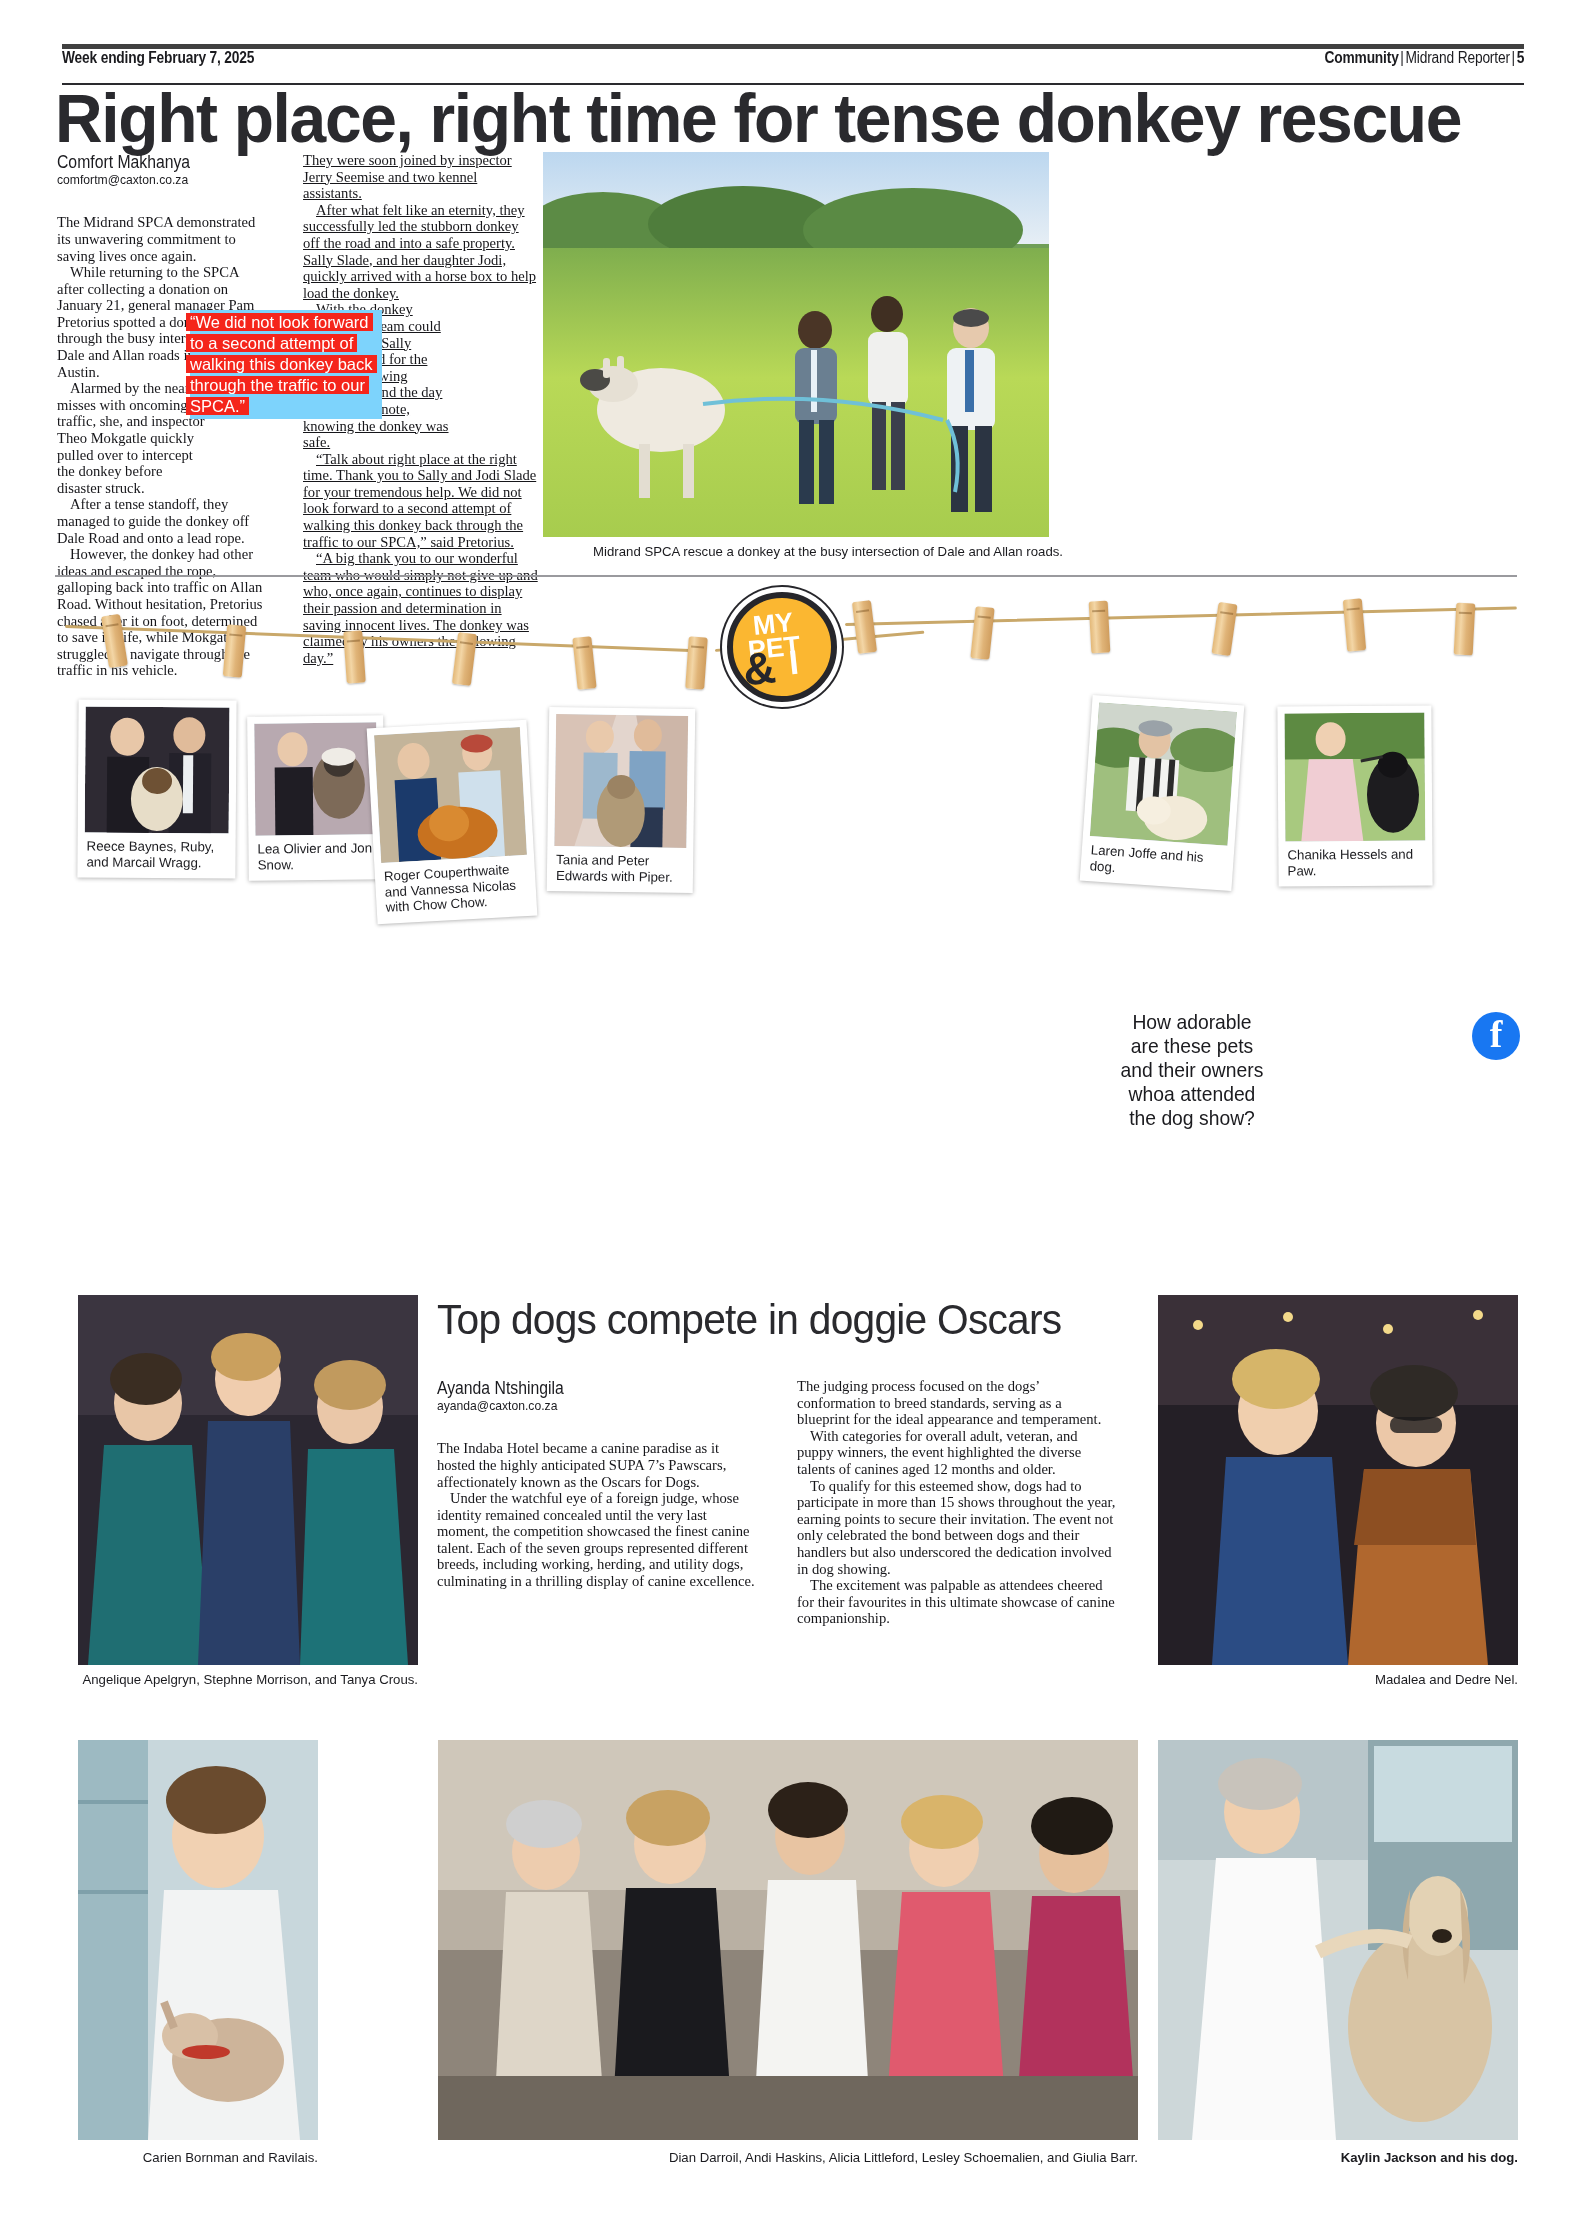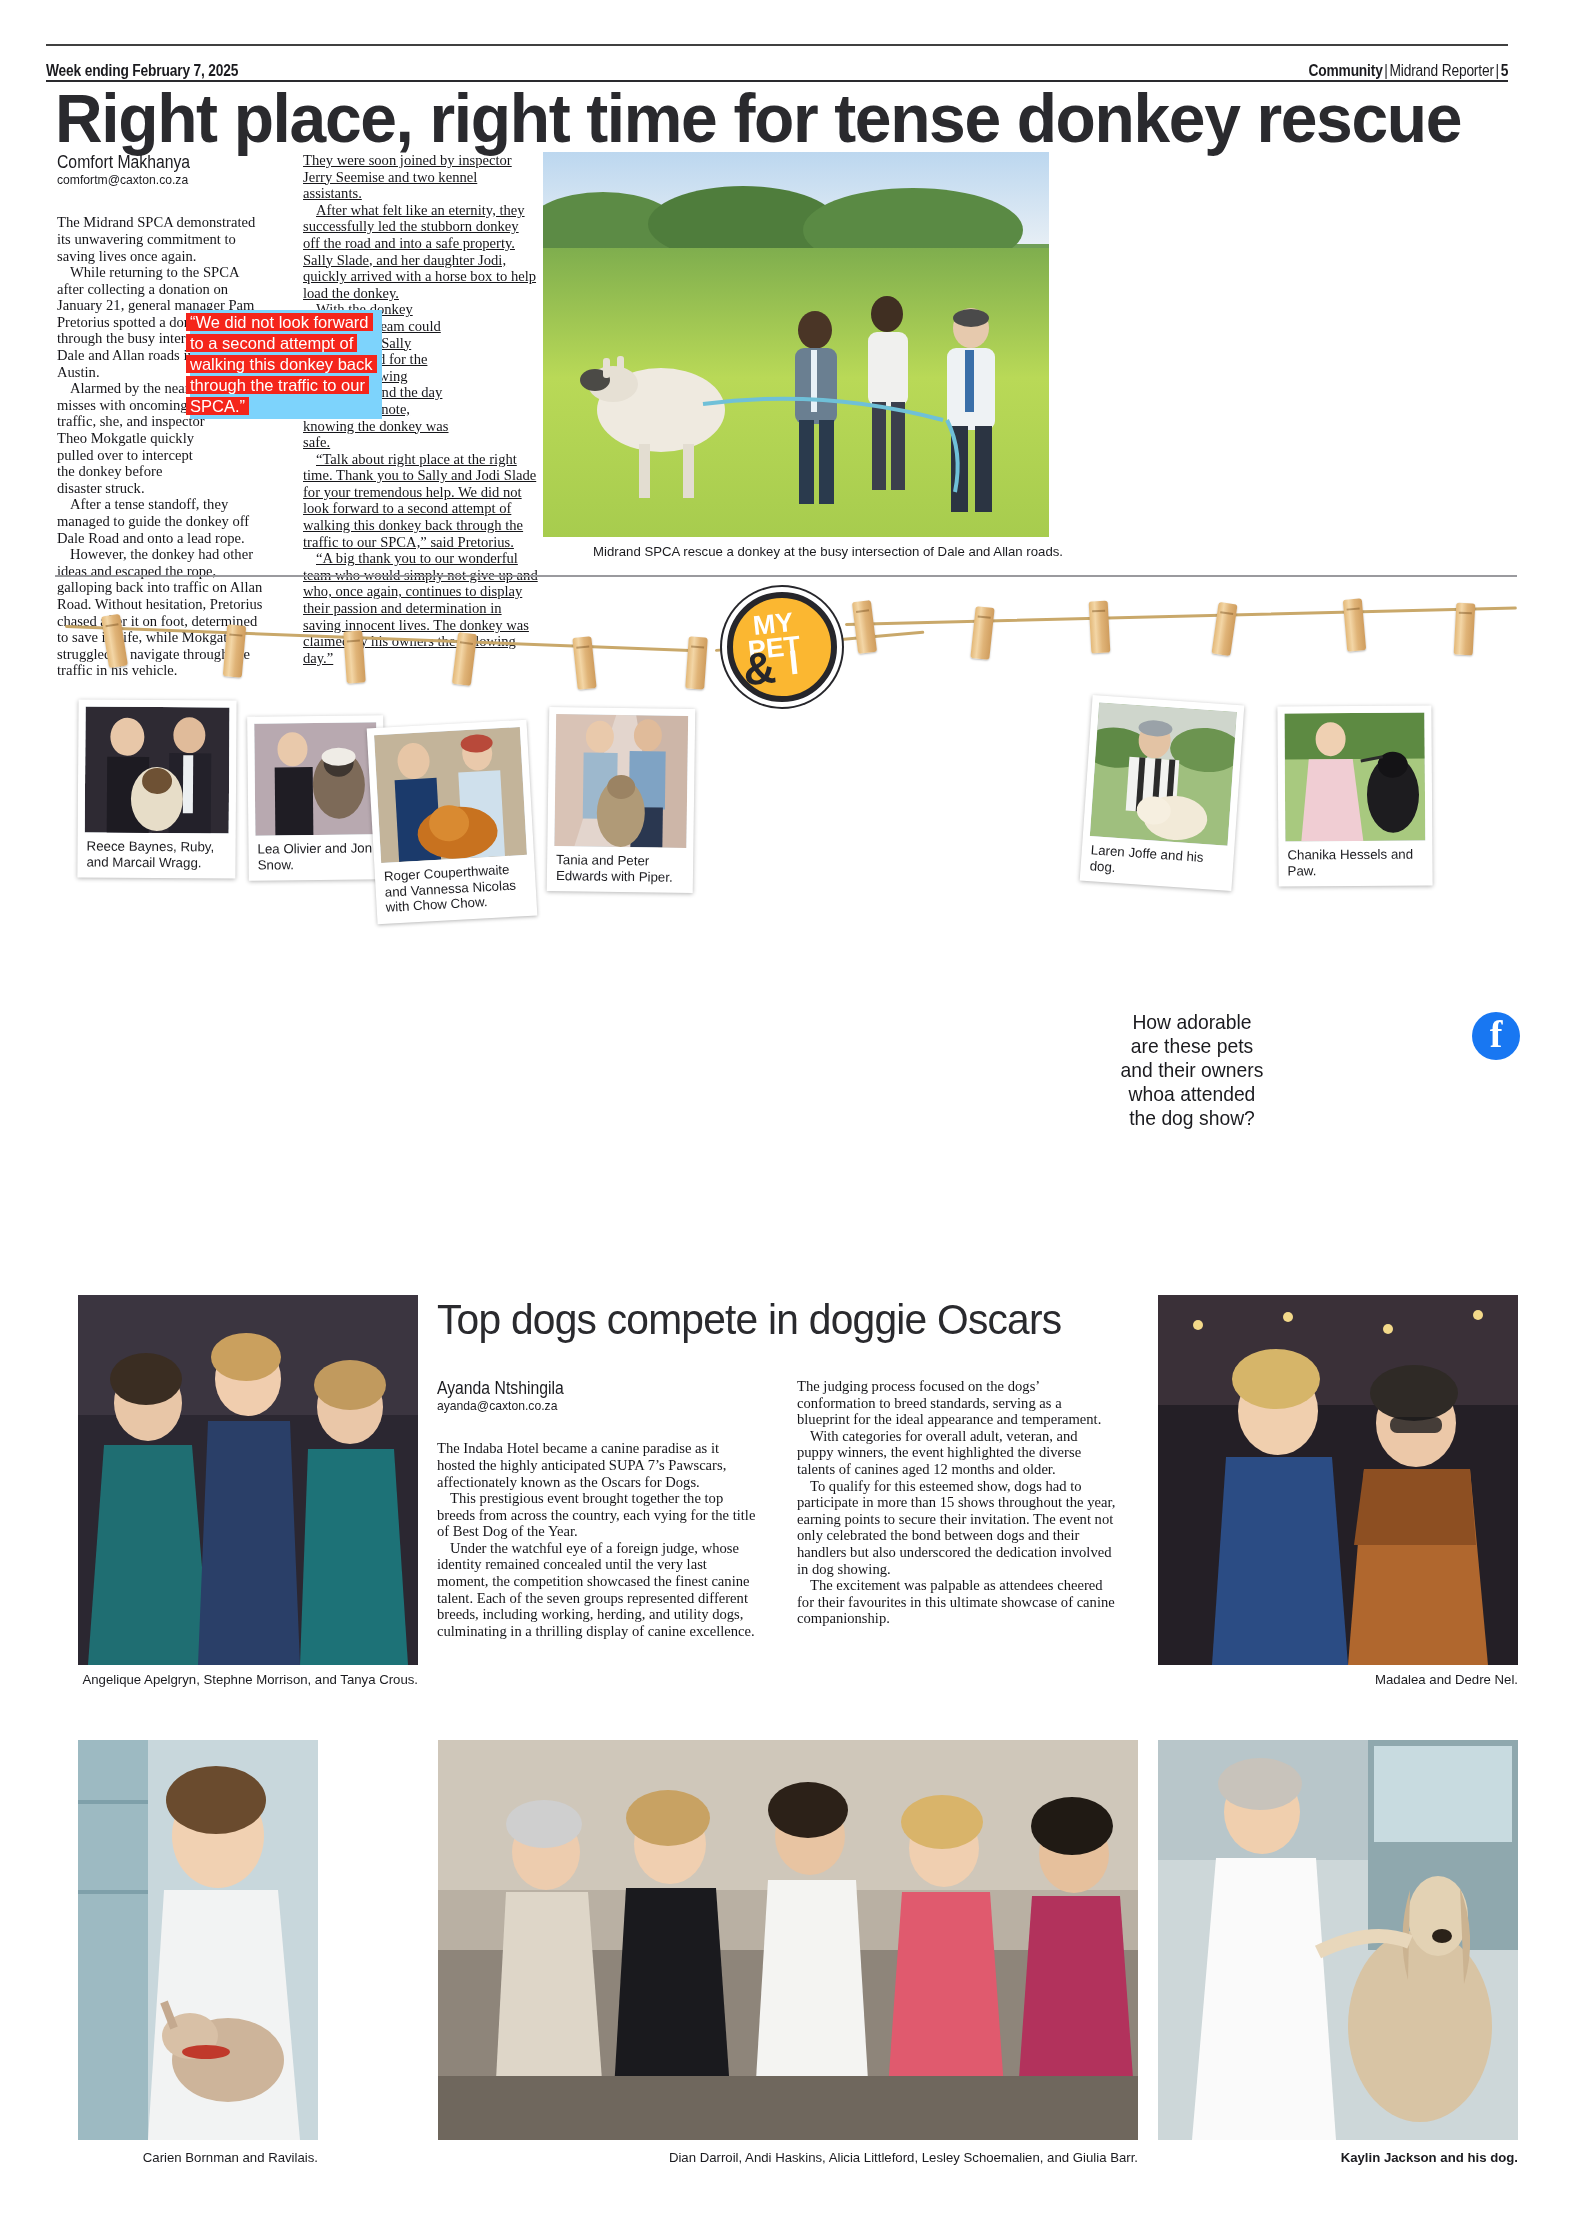--- a/index.html
+++ b/index.html
@@ -3,23 +3,23 @@
 <meta charset="utf-8">
 <style>
   html,body{margin:0;padding:0;background:#e8e8e8;}
   body{font-family:"Liberation Serif",serif;}
   .page{
     width:1572px;height:2224px;background:#ffffff;position:relative;
     box-sizing:border-box;margin:0 auto;overflow:hidden;
   }
   
   .masthead{
-    position:absolute;left:46px;top:44px;width:1462px;height:34px;
-    border-top:2px solid #404040;border-bottom:2px solid #2a2a2e;
-    display:flex;align-items:flex-end;justify-content:space-between;
+    position:absolute;left:62px;top:44px;width:1462px;height:34px;
+    border-top:5px solid #404040;border-bottom:2px solid #2a2a2e;
+    display:flex;align-items:flex-start;justify-content:space-between;
     font-family:"Liberation Sans Narrow","Liberation Sans",sans-serif;
   }
   .masthead .left{font-weight:bold;font-size:16px;color:#1b1b1f;letter-spacing:-0.2px;
     transform:scaleX(.86);transform-origin:left center;}
   .masthead .right{font-size:16px;color:#1b1b1f;letter-spacing:-0.2px;
     transform:scaleX(.86);transform-origin:right center;white-space:nowrap;}
   .masthead .right b{font-weight:bold;}
   .masthead .sep{color:#1b1b1f;padding:0 2px;}
 
   
@@ -362,21 +362,20 @@
 
   <div class="headline2">Top dogs compete in doggie Oscars</div>
 
   <div id="s2c1">
     <div class="byline">
       <div class="name">Ayanda Ntshingila</div>
       <div class="mail">ayanda@caxton.co.za</div>
     </div>
     <div class="body-col" style="margin-top:26px;">
       <p class="first">The Indaba Hotel became a canine paradise as it hosted the highly anticipated SUPA 7’s Pawscars, affectionately known as the Oscars for Dogs.</p>
-      <p>This prestigious event brought together the top breeds from across the country, each vying for the title of Best Dog of the Year.</p>
       <p>Under the watchful eye of a foreign judge, whose identity remained concealed until the very last moment, the competition showcased the finest canine talent. Each of the seven groups represented different breeds, including working, herding, and utility dogs, culminating in a thrilling display of canine excellence.</p>
     </div>
   </div>
 
   <div id="s2c2" class="body-col">
     <p class="first">The judging process focused on the dogs’ conformation to breed standards, serving as a blueprint for the ideal appearance and temperament.</p>
     <p>With categories for overall adult, veteran, and puppy winners, the event highlighted the diverse talents of canines aged 12 months and older.</p>
     <p>To qualify for this esteemed show, dogs had to participate in more than 15 shows throughout the year, earning points to secure their invitation. The event not only celebrated the bond between dogs and their handlers but also underscored the dedication involved in dog showing.</p>
     <p>The excitement was palpable as attendees cheered for their favourites in this ultimate showcase of canine companionship.</p>
   </div>

